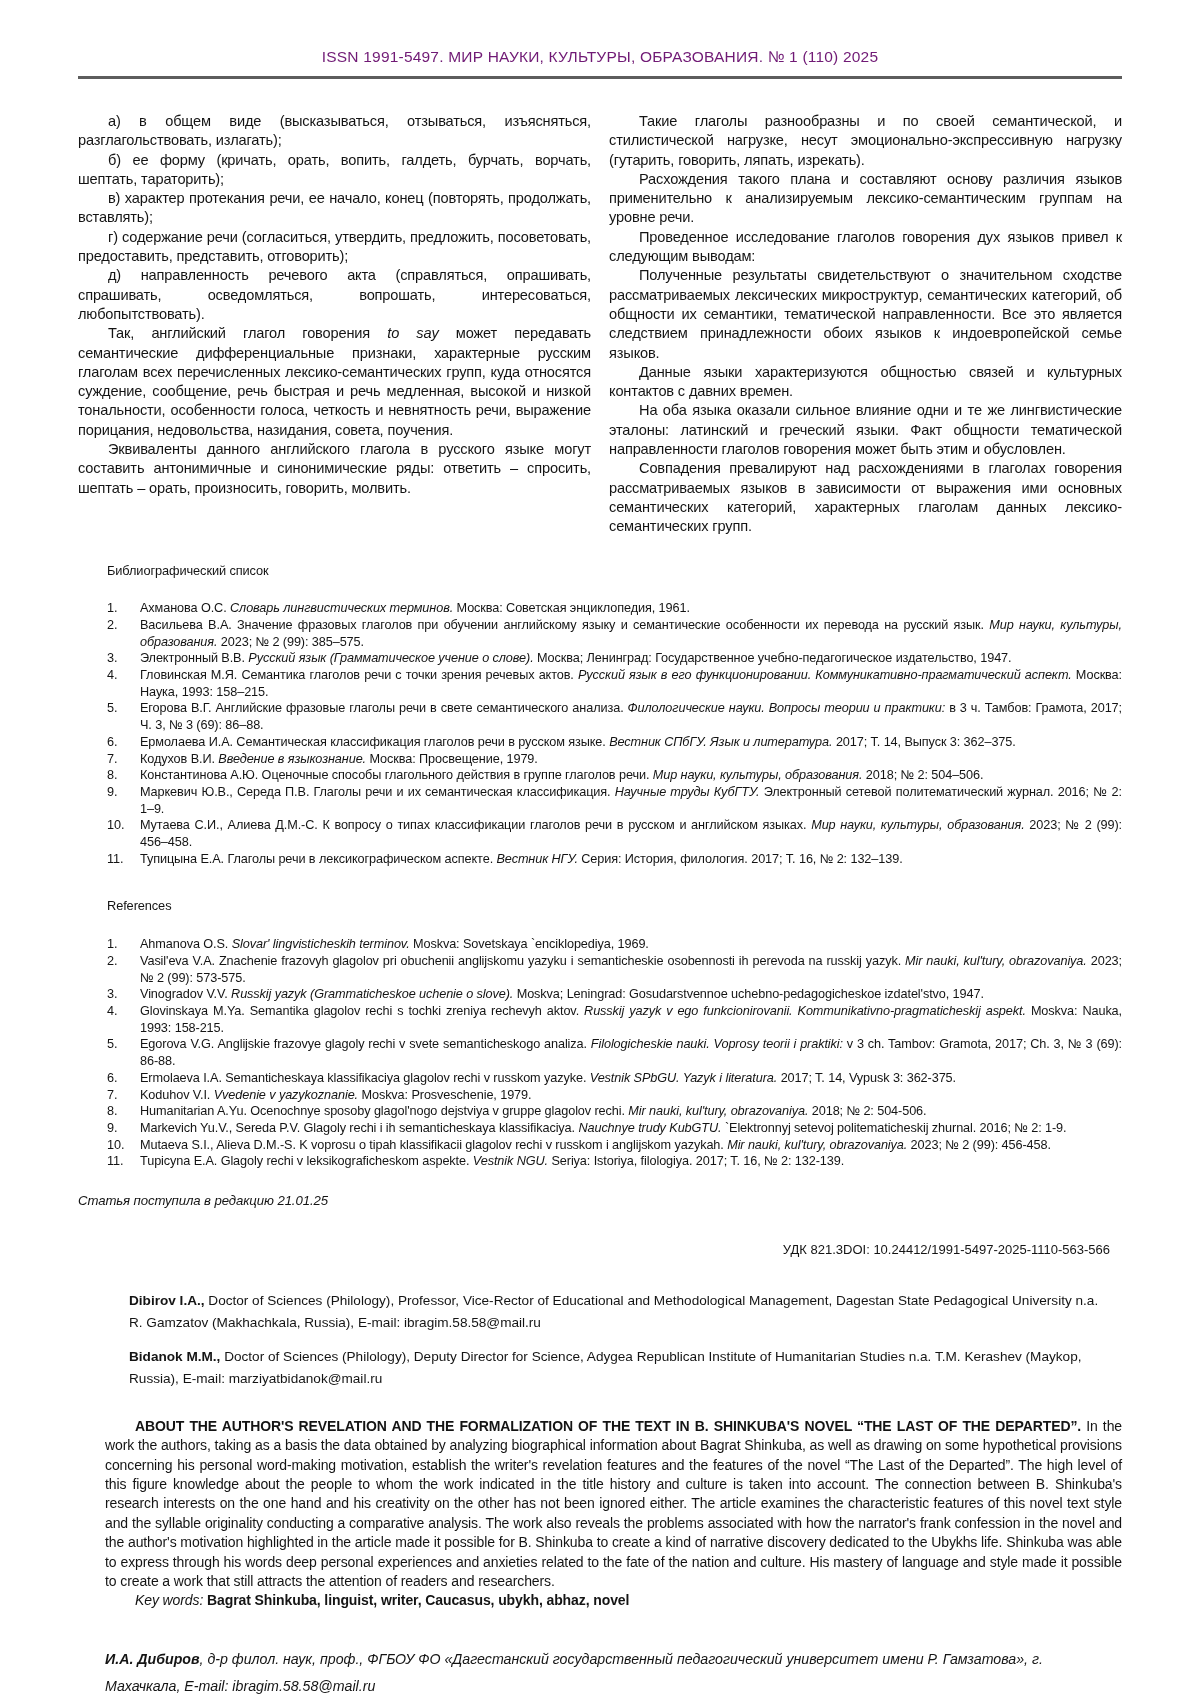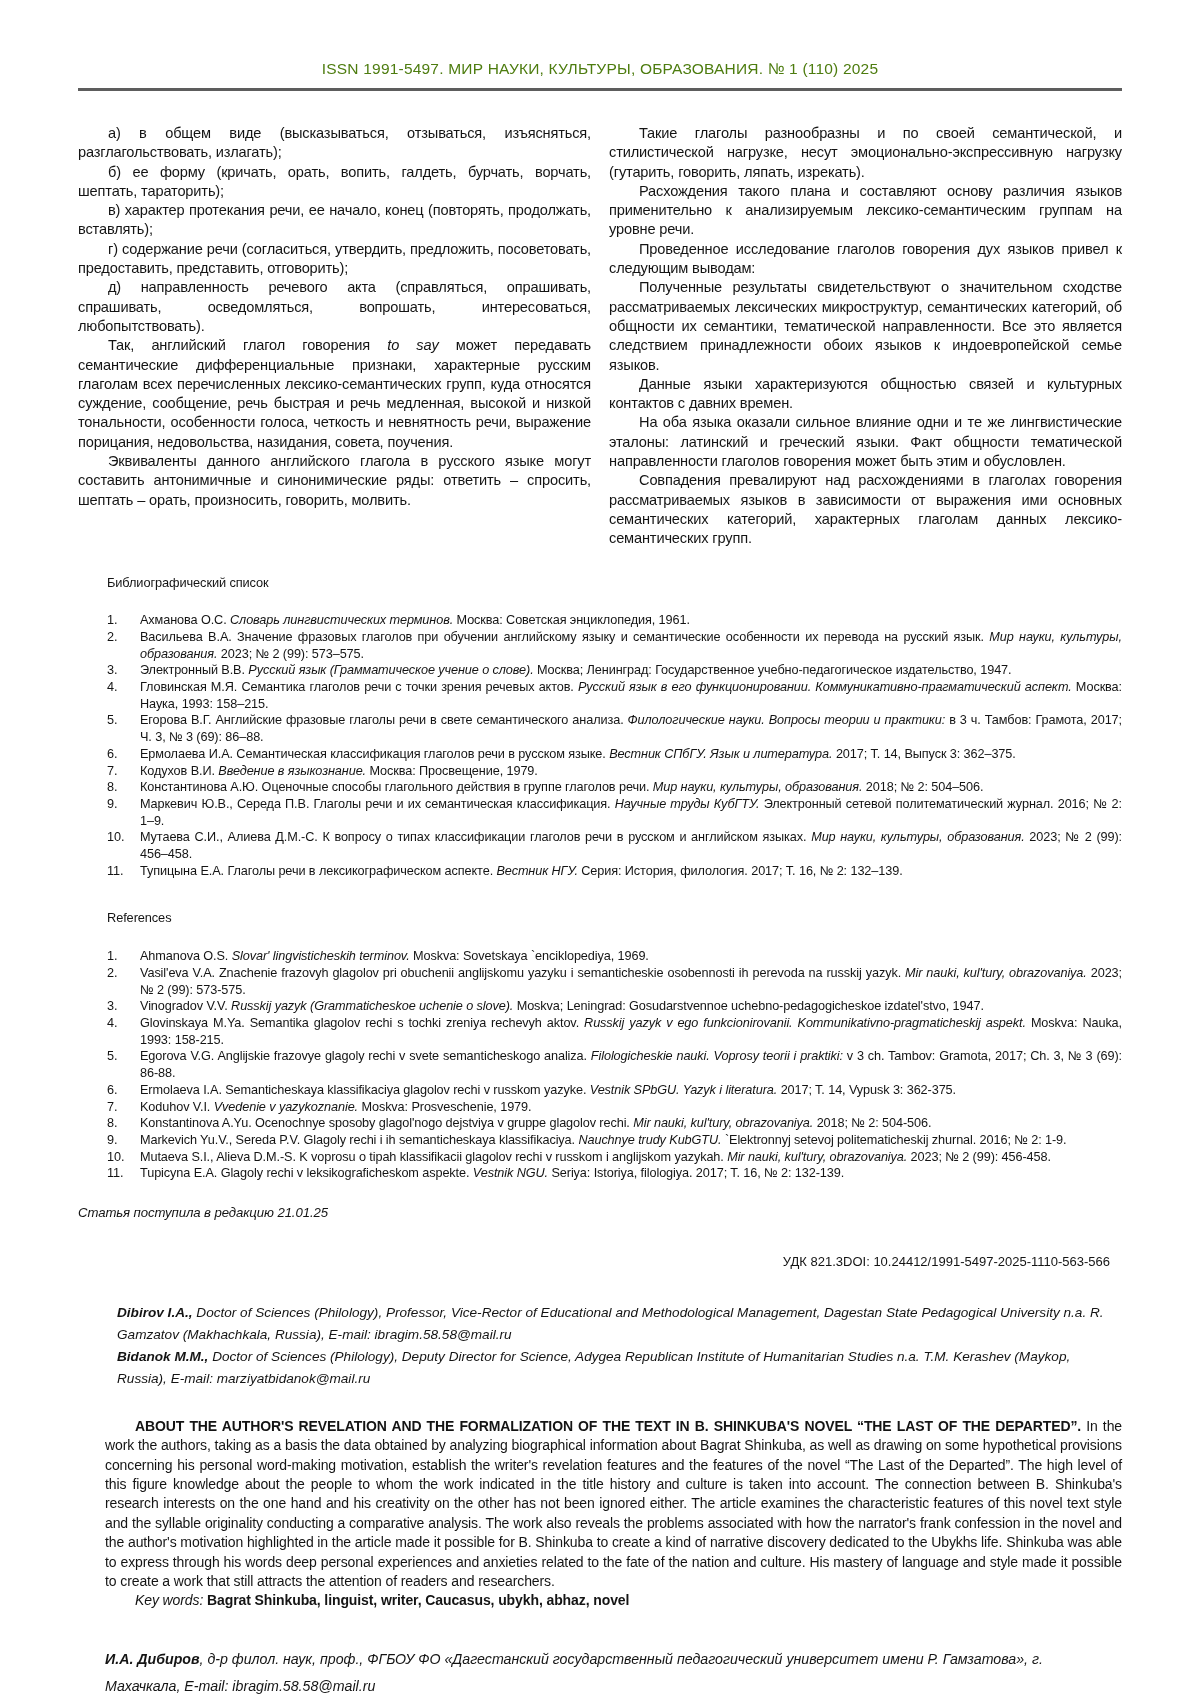--- a/index.html
+++ b/index.html
@@ -2,40 +2,40 @@
 <html><head>
 <meta charset="utf-8">
 <style>
   html,body{margin:0;padding:0;}
   body{
     width:1200px;height:1697px;overflow:hidden;background:#ffffff;color:#141414;
     font-family:"Liberation Sans", sans-serif;
     -webkit-font-smoothing:antialiased;
   }
   .page{padding:0 78px;}
-  .masthead{padding-top:60px;text-align:center;font-size:15.5px;letter-spacing:0.2px;color:#4d7c0f;}
+  .masthead{padding-top:48px;text-align:center;font-size:15.5px;letter-spacing:0.2px;color:#701a75;}
   .rule{border-bottom:3px solid #5d5d5d;margin-top:10px;}
   .it{font-style:italic;}
   .b{font-weight:bold;}
   
   .twocol{display:flex;gap:18px;margin-top:33px;}
   .col{flex:1;text-align:justify;font-size:14.6px;line-height:19.3px;letter-spacing:-0.15px;}
   .col p{margin:0;text-indent:30px;}
   
   .bib-section{margin-top:26px;font-size:12.7px;line-height:16.7px;letter-spacing:-0.1px;}
   .bib-title{margin:0 0 21px 29px;font-size:12.8px;}
   .refs-title{margin:31px 0 21px 29px;font-size:12.8px;}
   .bib-item{display:flex;}
   .bib-num{flex:none;width:33px;margin-left:29px;}
   .bib-text{flex:1;text-align:justify;}
   .received{margin-top:23px;text-align:left;font-style:italic;font-size:13.2px;}
   
   .udk-row{display:flex;justify-content:flex-end;margin-top:32px;font-size:13px;padding-left:39px;padding-right:12px;}
   .authors-en{margin-top:33px;padding-left:39px;font-size:13.6px;line-height:22px;}
-  .authors-en p{margin:0;font-style:italic;}
+  .authors-en p{margin:12px;}
   .abstract-block{margin-top:27px;padding-left:27px;font-size:14px;line-height:19.4px;letter-spacing:-0.1px;}
   .abstract-block p{margin:0;text-align:justify;text-indent:30px;}
   .keywords{margin-top:2px;}
   .authors-ru{margin-top:35px;padding-left:27px;font-size:14.2px;line-height:27.5px;}
   .authors-ru p{margin:0;font-style:italic;}
 </style>
 </head>
 <body>
 
 <div class="page">
@@ -72,21 +72,21 @@
     <p class="bib-title">Библиографический список</p>
     <div>
 
         <div class="bib-item">
           <span class="bib-num">1.</span>
           <span class="bib-text"><span>Ахманова О.С. </span><span class="it">Словарь лингвистических терминов.</span><span> Москва: Советская энциклопедия, 1961.</span></span>
         </div>
 
         <div class="bib-item">
           <span class="bib-num">2.</span>
-          <span class="bib-text"><span>Васильева В.А. Значение фразовых глаголов при обучении английскому языку и семантические особенности их перевода на русский язык. </span><span class="it">Мир науки, культуры, образования.</span><span> 2023; № 2 (99): 573–575.</span></span>
+          <span class="bib-text"><span>Васильева В.А. Значение фразовых глаголов при обучении английскому языку и семантические особенности их перевода на русский язык. </span><span class="it">Мир науки, культуры, образования.</span><span> 2023; № 2 (99): 385–575.</span></span>
         </div>
 
         <div class="bib-item">
           <span class="bib-num">3.</span>
           <span class="bib-text"><span>Электронный В.В. </span><span class="it">Русский язык (Грамматическое учение о слове).</span><span> Москва; Ленинград: Государственное учебно-педагогическое издательство, 1947.</span></span>
         </div>
 
         <div class="bib-item">
           <span class="bib-num">4.</span>
           <span class="bib-text"><span>Гловинская М.Я. Семантика глаголов речи с точки зрения речевых актов. </span><span class="it">Русский язык в его функционировании. Коммуникативно-прагматический аспект.</span><span> Москва: Наука, 1993: 158–215.</span></span>
@@ -161,21 +161,21 @@
           <span class="bib-text"><span>Ermolaeva I.A. Semanticheskaya klassifikaciya glagolov rechi v russkom yazyke. </span><span class="it">Vestnik SPbGU. Yazyk i literatura.</span><span> 2017; T. 14, Vypusk 3: 362-375.</span></span>
         </div>
 
         <div class="bib-item">
           <span class="bib-num">7.</span>
           <span class="bib-text"><span>Koduhov V.I. </span><span class="it">Vvedenie v yazykoznanie.</span><span> Moskva: Prosveschenie, 1979.</span></span>
         </div>
 
         <div class="bib-item">
           <span class="bib-num">8.</span>
-          <span class="bib-text"><span>Konstantinova A.Yu. Ocenochnye sposoby glagol'nogo dejstviya v gruppe glagolov rechi. </span><span class="it">Mir nauki, kul'tury, obrazovaniya.</span><span> 2018; № 2: 504-506.</span></span>
+          <span class="bib-text"><span>Humanitarian A.Yu. Ocenochnye sposoby glagol'nogo dejstviya v gruppe glagolov rechi. </span><span class="it">Mir nauki, kul'tury, obrazovaniya.</span><span> 2018; № 2: 504-506.</span></span>
         </div>
 
         <div class="bib-item">
           <span class="bib-num">9.</span>
           <span class="bib-text"><span>Markevich Yu.V., Sereda P.V. Glagoly rechi i ih semanticheskaya klassifikaciya. </span><span class="it">Nauchnye trudy KubGTU.</span><span> `Elektronnyj setevoj politematicheskij zhurnal. 2016; № 2: 1-9.</span></span>
         </div>
 
         <div class="bib-item">
           <span class="bib-num">10.</span>
           <span class="bib-text"><span>Mutaeva S.I., Alieva D.M.-S. K voprosu o tipah klassifikacii glagolov rechi v russkom i anglijskom yazykah. </span><span class="it">Mir nauki, kul'tury, obrazovaniya.</span><span> 2023; № 2 (99): 456-458.</span></span>

